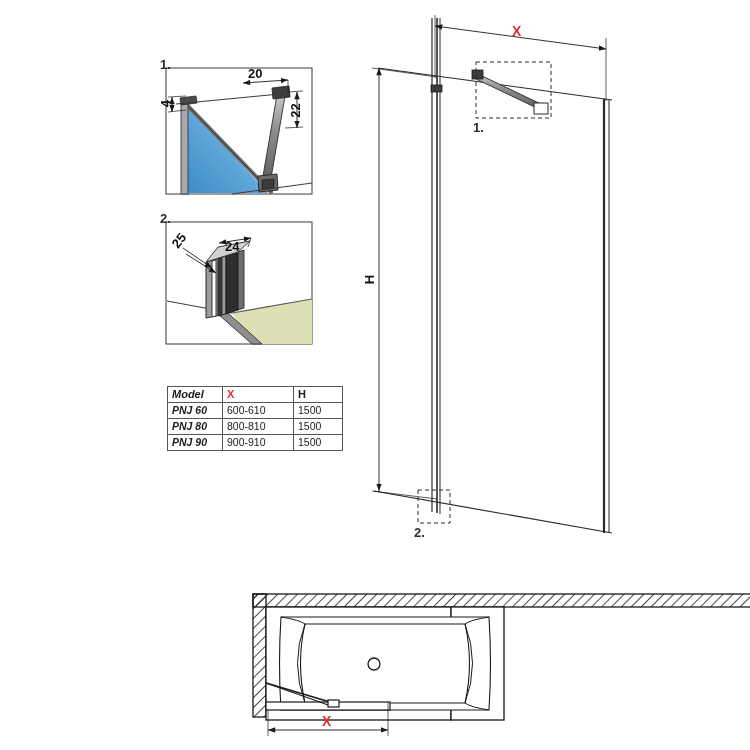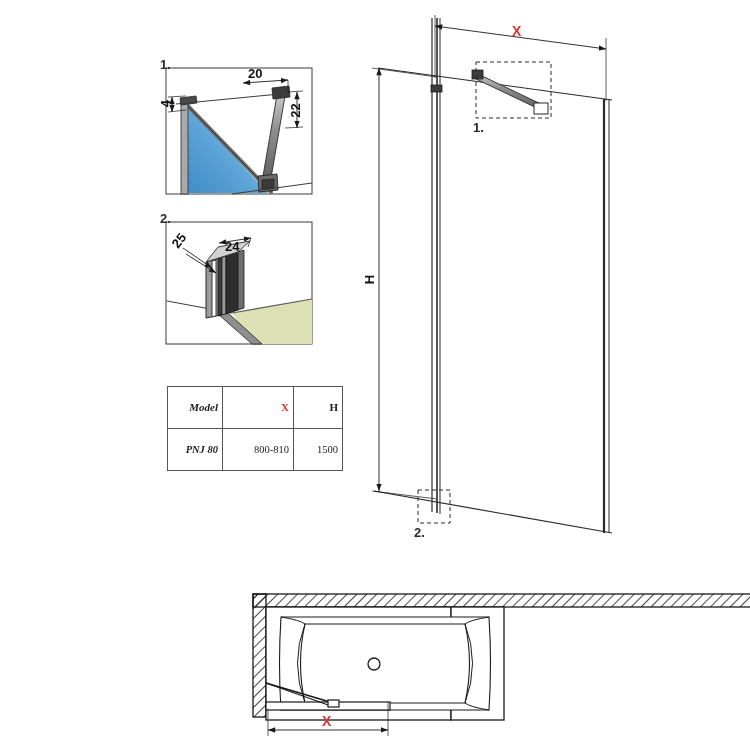--- a/index.html
+++ b/index.html
@@ -16,25 +16,25 @@
   .lbl-dim{font-size:13px;color:#111;}
   .lbl-dimred{font-size:14px;color:#e03030;}
   .rot90{transform:rotate(-90deg);transform-origin:50% 50%;}
   .rot55{transform:rotate(-52deg);transform-origin:50% 50%;}
 
   
   .spec-wrap{position:absolute;left:167px;top:386px;}
   table.spec{border-collapse:collapse;font-size:10.5px;}
   table.spec td,table.spec th{
     border:1px solid #555;
-    padding:14px 4px;
-    text-align:right;
+    padding:1px 4px;
+    text-align:left;
     height:13px;
     line-height:13px;
-    font-family:Liberation Serif, serif;
+    font-family:Liberation Sans, sans-serif;
   }
   table.spec th{font-weight:bold;font-size:11px;}
   .c-model{width:46px;font-weight:bold;font-style:italic;}
   .c-x{width:62px;}
   .c-h{width:40px;}
   .hx{color:#e03030;}
 </style>
 </head>
 <body>
 
@@ -215,21 +215,31 @@
     <table class="spec">
       <thead>
         <tr>
           <th class="c-model">Model</th>
           <th class="c-x hx">X</th>
           <th class="c-h">H</th>
         </tr>
       </thead>
       <tbody>
         <tr>
+          <td class="c-model">PNJ 60</td>
+          <td class="c-x">600-610</td>
+          <td class="c-h">1500</td>
+        </tr>
+        <tr>
           <td class="c-model">PNJ 80</td>
           <td class="c-x">800-810</td>
           <td class="c-h">1500</td>
         </tr>
+        <tr>
+          <td class="c-model">PNJ 90</td>
+          <td class="c-x">900-910</td>
+          <td class="c-h">1500</td>
+        </tr>
       </tbody>
     </table>
   </div>
 
 </div>
 
 </body></html>

